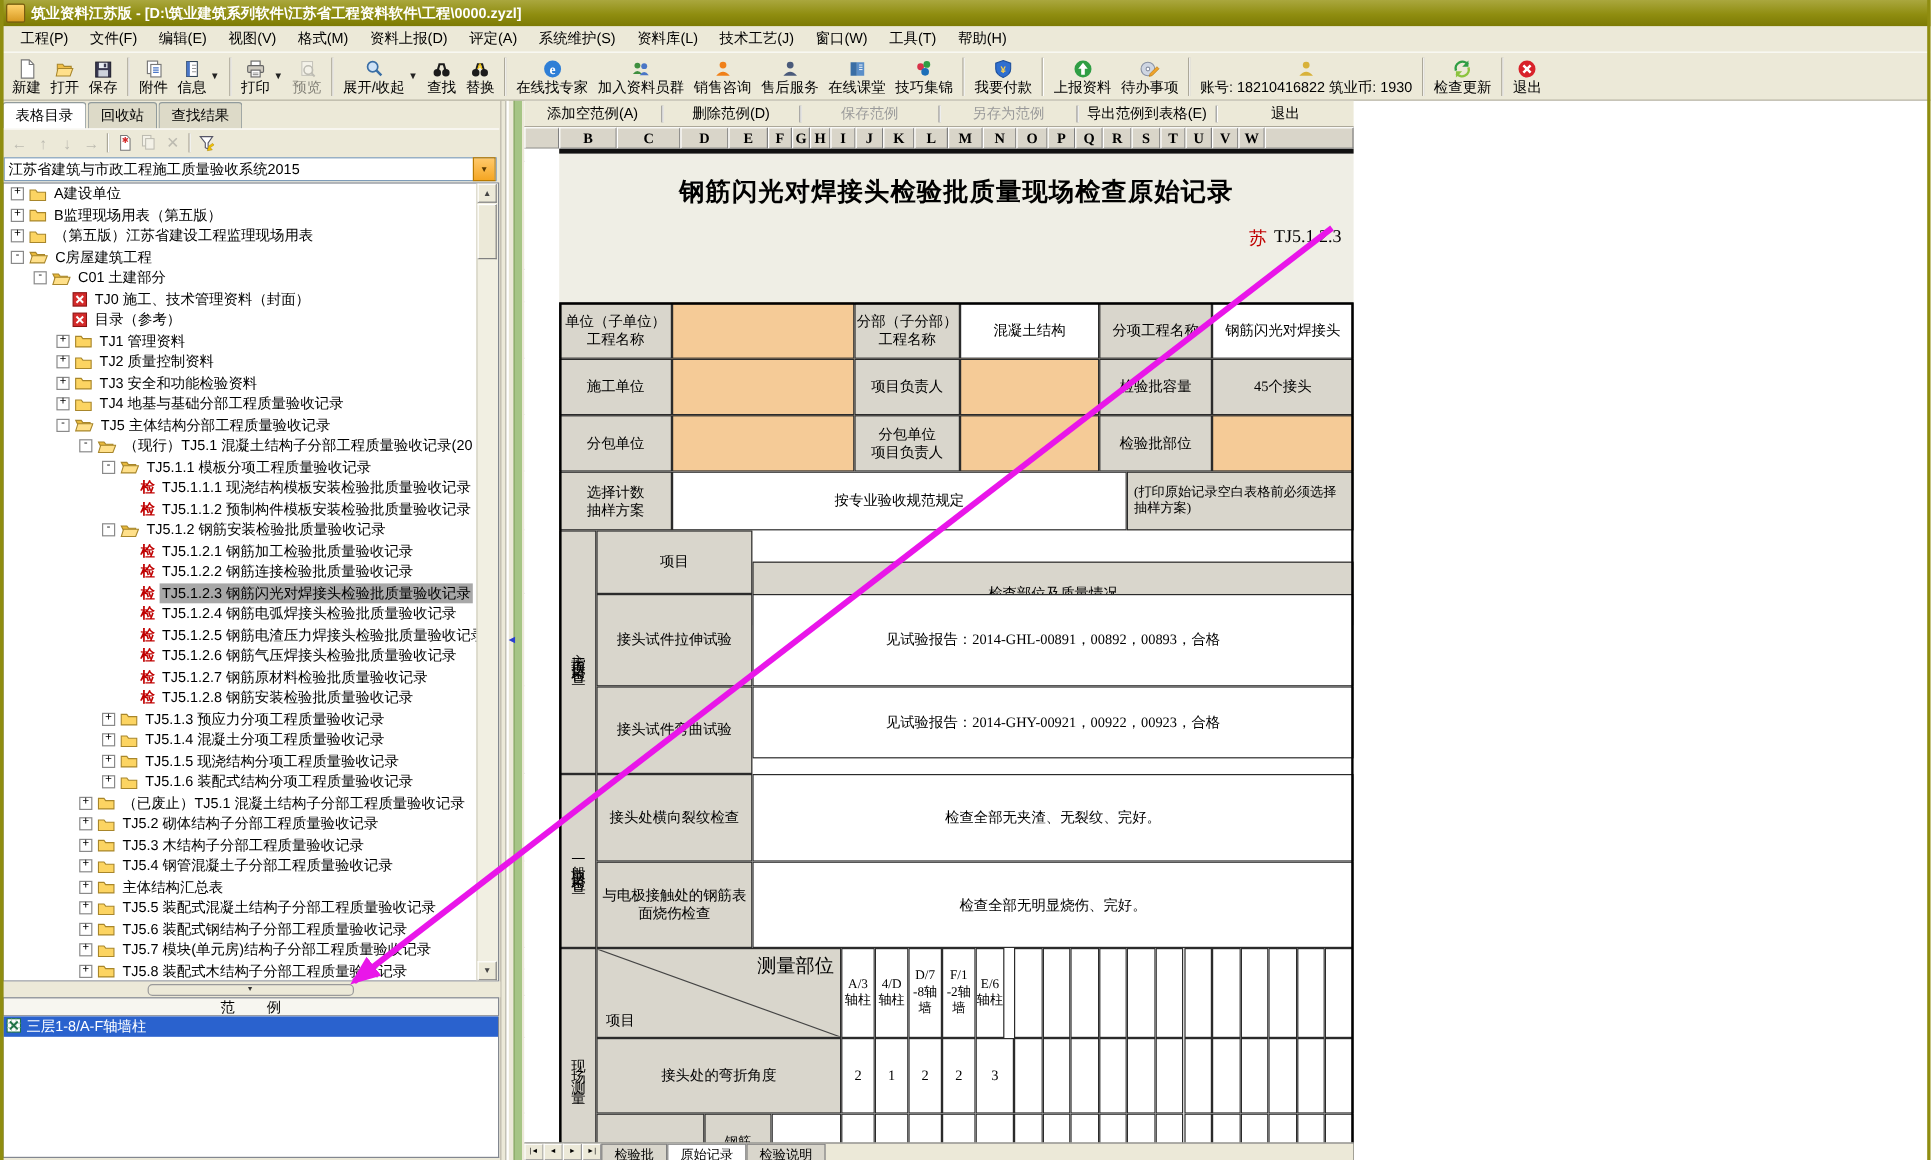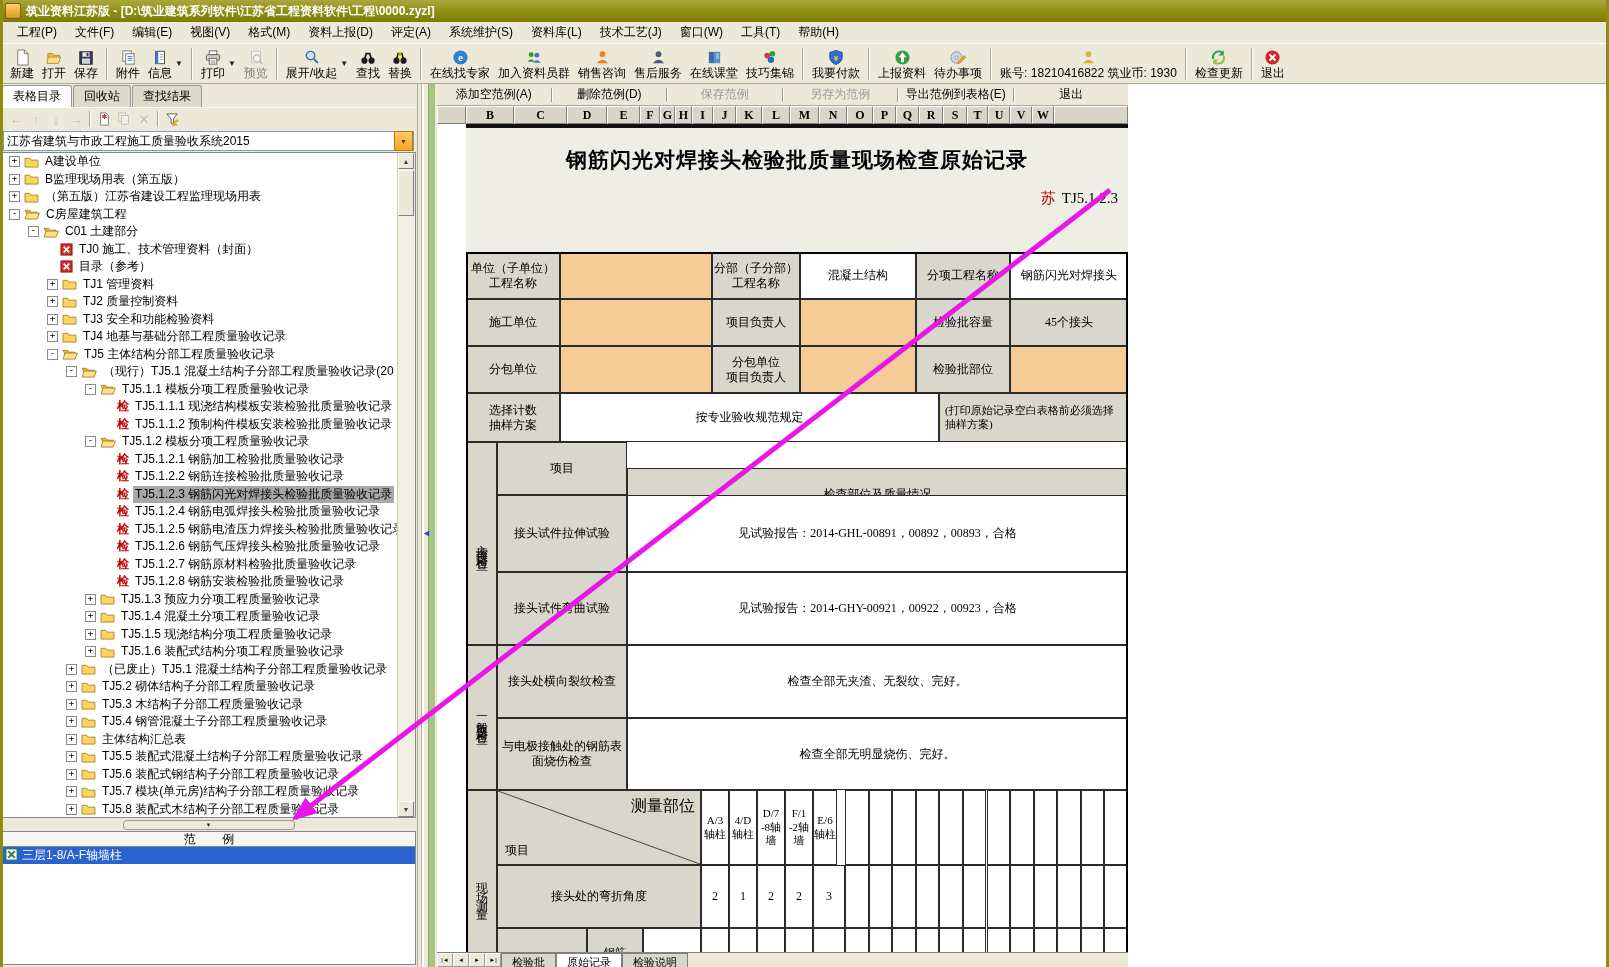--- a/index.html
+++ b/index.html
@@ -604,21 +604,21 @@
           </div>
           <div class="trow">
             <span style="width: 82px; flex: 0 0 auto;"></span>
             <span class="exp">-</span>
             <span class="tico">
               <svg width="16" height="12" viewBox="0 0 17 13">
                 <path d="M1 2.5h5l1.5 2H14V6.5H3z" fill="#E8B93C" stroke="#A8862B"></path>
                 <path d="M3 5.5h13.5L14 12H1z" fill="#FFE08A" stroke="#A8862B"></path>
               </svg>
             </span>
-            <span class="tlabel">TJ5.1.2 模板分项工程质量验收记录</span>
+            <span class="tlabel">TJ5.1.2 钢筋安装检验批质量验收记录</span>
           </div>
           <div class="trow">
             <span style="width: 101px; flex: 0 0 auto;"></span>
             <span style="width: 13px; flex: 0 0 auto;"></span>
             <span class="tico">
               <span style="color:#C00000;font-weight:bold;font-size:12px;font-family:'Liberation Serif',serif">检</span>
             </span>
             <span class="tlabel">TJ5.1.2.1 钢筋加工检验批质量验收记录</span>
           </div>
           <div class="trow">
@@ -927,21 +927,21 @@
         <div class="cell bg-g pre" style="left: 29px; top: 269px; width: 94px; height: 49px;">选择计数
 抽样方案</div>
         <div class="cell bg-w" style="left: 123px; top: 269px; width: 379px; height: 49px;">按专业验收规范规定</div>
         <div class="cell bg-g leftal small" style="left: 502px; top: 269px; width: 189px; height: 49px;">(打印原始记录空白表格前必须选择抽样方案)</div>
         <div class="cell bg-g vert" style="left: 29px; top: 318px; width: 31px; height: 203px;">主控项目检查</div>
         <div class="cell bg-g" style="left: 60px; top: 318px; width: 130px; height: 53px;">项目</div>
         <div class="cell bg-g" style="left: 190px; top: 318px; width: 501px; height: 53px; margin-top: 26px;">检查部位及质量情况</div>
         <div class="cell bg-g" style="left: 60px; top: 371px; width: 130px; height: 77px;">接头试件拉伸试验</div>
         <div class="cell bg-w" style="left: 190px; top: 371px; width: 501px; height: 77px;">见试验报告：2014-GHL-00891，00892，00893，合格</div>
         <div class="cell bg-g" style="left: 60px; top: 448px; width: 130px; height: 73px;">接头试件弯曲试验</div>
-        <div class="cell bg-w" style="left: 190px; top: 448px; width: 501px; height: 73px;">见试验报告：2014-GHY-00921，00922，00923，合格</div>
+        <div class="cell bg-w" style="left: 190px; top: 448px; width: 501px; height: 60px;">见试验报告：2014-GHY-00921，00922，00923，合格</div>
         <div class="cell bg-g vert" style="left: 29px; top: 521px; width: 31px; height: 145px;">一般项目检查</div>
         <div class="cell bg-g" style="left: 60px; top: 521px; width: 130px; height: 73px;">接头处横向裂纹检查</div>
         <div class="cell bg-w" style="left: 190px; top: 521px; width: 501px; height: 73px;">检查全部无夹渣、无裂纹、完好。</div>
         <div class="cell bg-g" style="left: 60px; top: 594px; width: 130px; height: 72px;">与电极接触处的钢筋表面烧伤检查</div>
         <div class="cell bg-w" style="left: 190px; top: 594px; width: 501px; height: 72px;">检查全部无明显烧伤、完好。</div>
         <div class="cell bg-g vert ls8" style="left: 29px; top: 666px; width: 31px; height: 202px;">现场测量</div>
         <div class="cell bg-g" style="left: 60px; top: 666px; width: 204px; height: 75px;">
           <svg class="diag-svg" viewBox="0 0 204 75" preserveAspectRatio="none">
             <line x1="0" y1="0" x2="204" y2="75" stroke="#444" stroke-width="1"></line>
           </svg>

